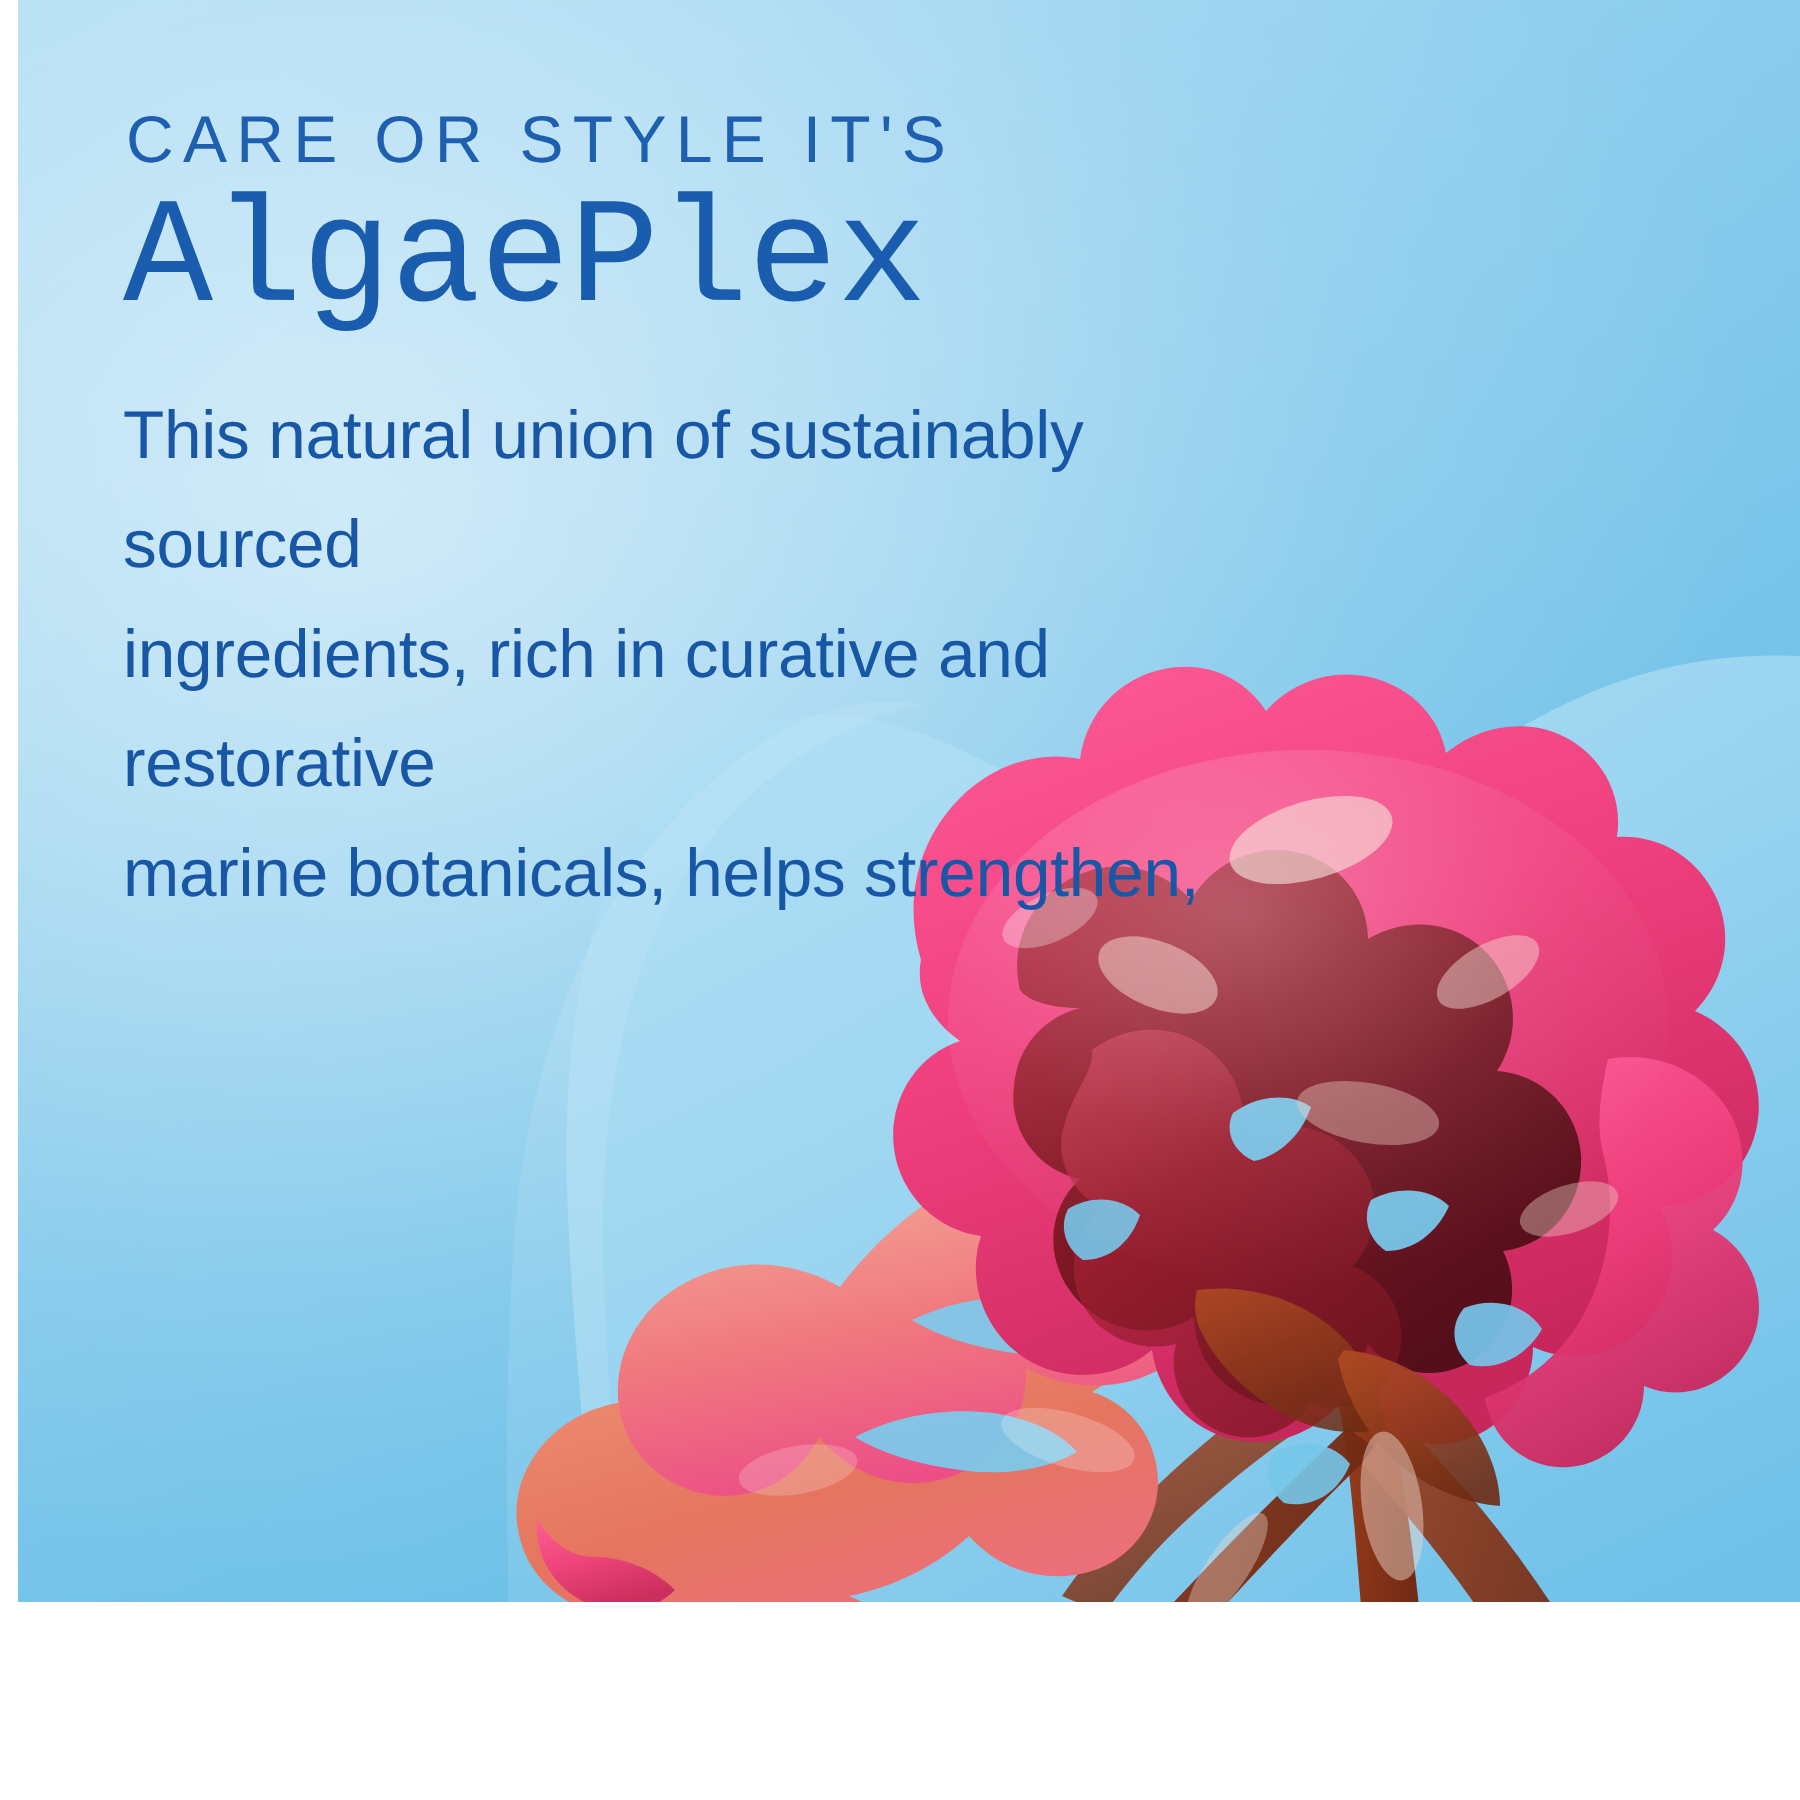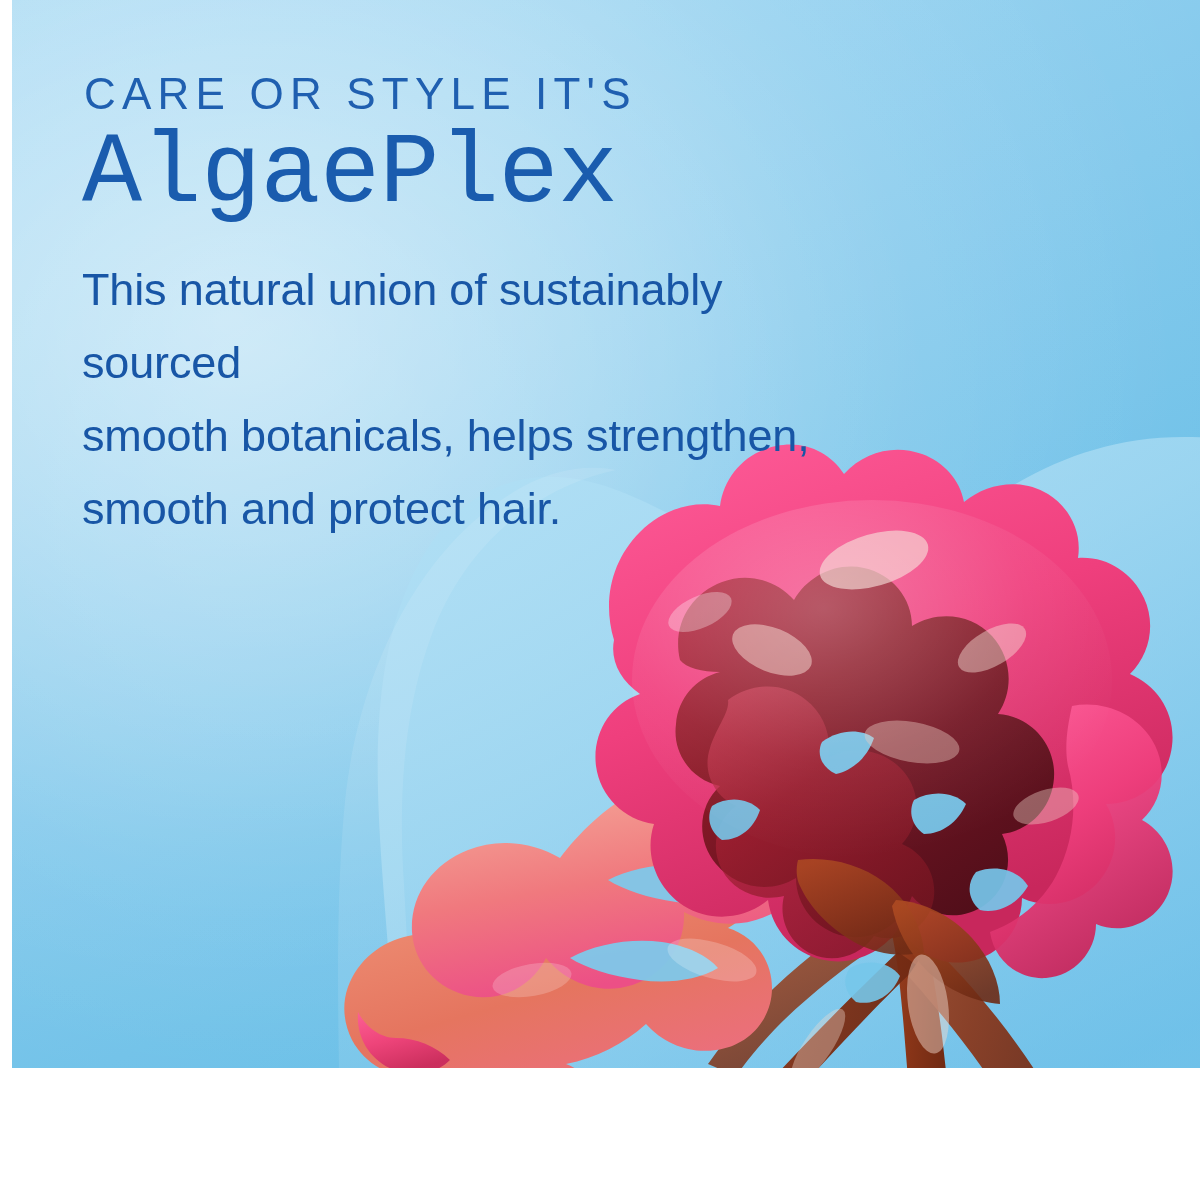--- a/index.html
+++ b/index.html
@@ -368,18 +368,18 @@
         <ellipse cx="860" cy="680" rx="240" ry="180" fill="url(#gSheen)" opacity="0.35"></ellipse>
       </g>
     </svg>
   </div>
 
   <div class="copy">
     <p class="eyebrow">CARE OR STYLE IT'S</p>
     <h1 class="wordmark">AlgaePlex</h1>
     <p class="body-copy">
       <span class="ln">This natural union of sustainably sourced</span>
-      <span class="ln">smooth botanicals, helps strengthen,</span>
-      <span class="ln">smooth and protect hair.</span>
+      <span class="ln">ingredients, rich in curative and restorative</span>
+      <span class="ln">marine botanicals, helps strengthen,</span>
     </p>
   </div>
 
 </div>
 
 </body></html>

